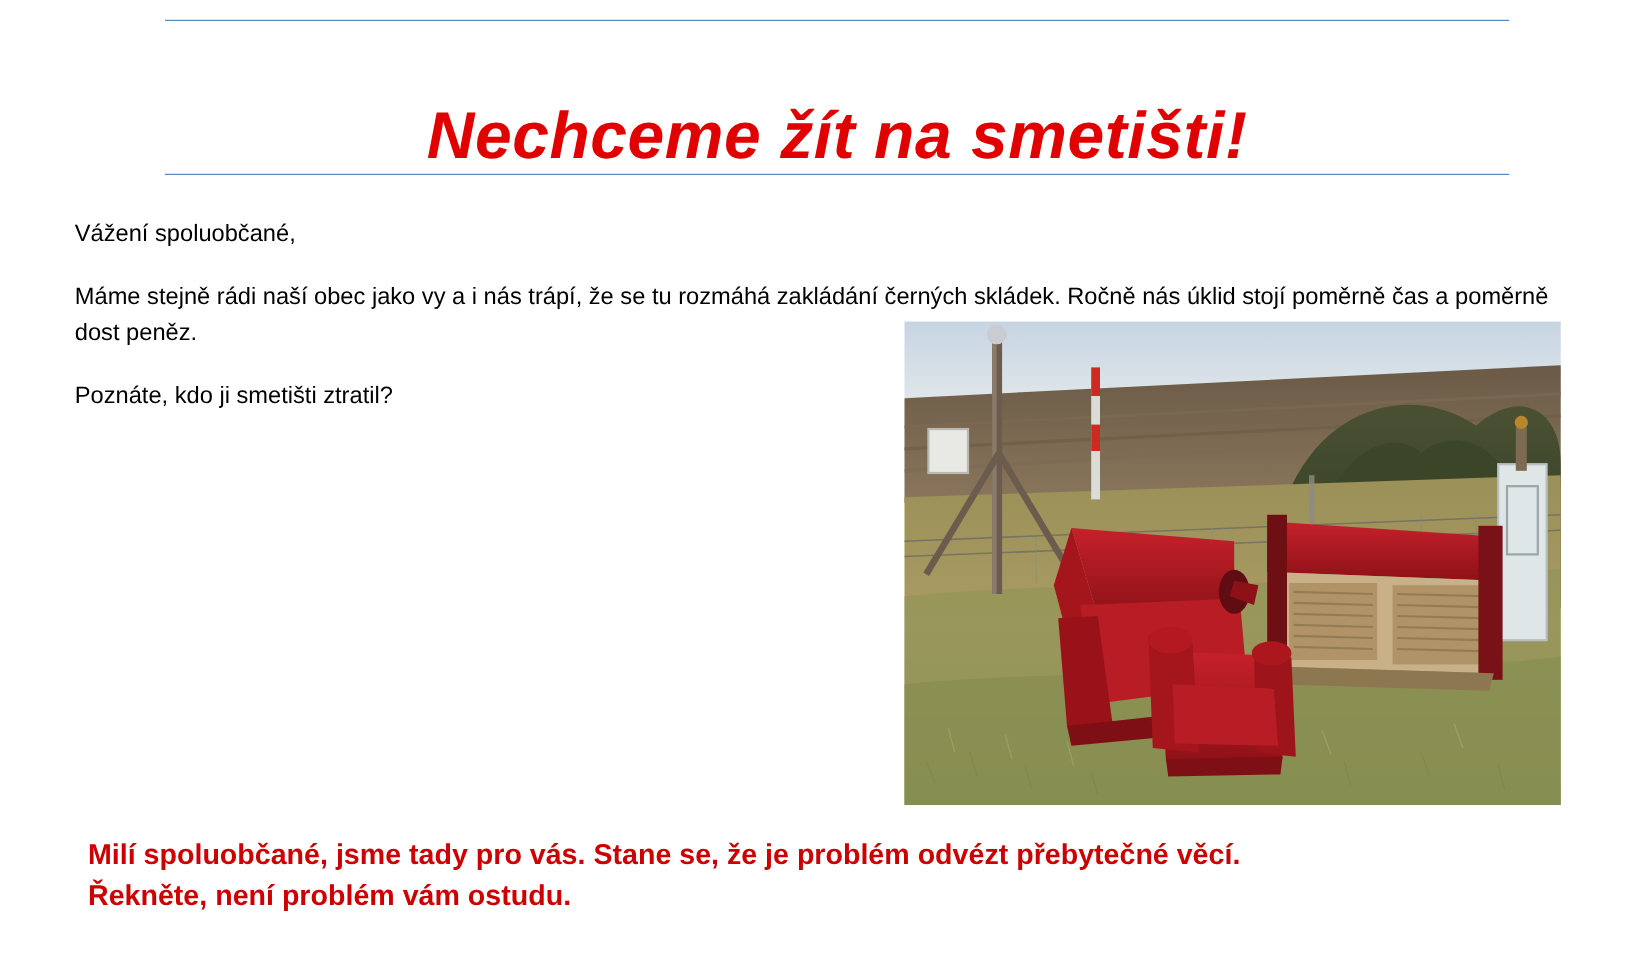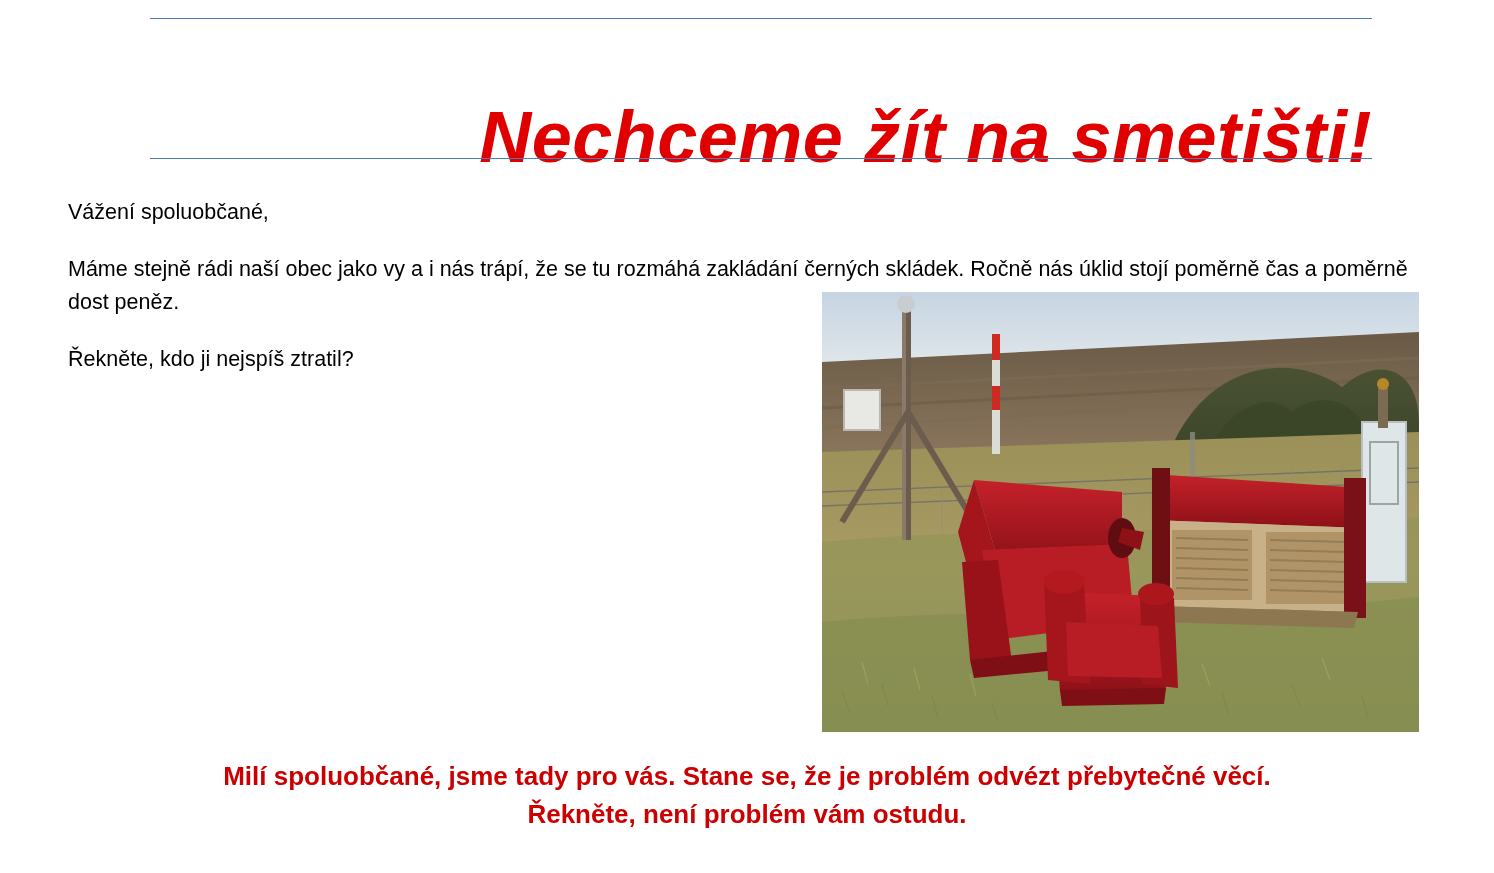--- a/index.html
+++ b/index.html
@@ -30,22 +30,22 @@
     border-top: 1px solid #4a7ebb;
   }
   .rule-top { top: 18px; }
   .rule-bottom { top: 158px; }
 
   .title {
     position: absolute;
     left: 150px;
     top: 52px;
     width: 1222px;
-    text-align: right;
-    font-size: 72px;
+    text-align: center;
+    font-size: 60px;
     font-weight: bold;
     font-style: italic;
     color: #e00000;
     letter-spacing: 0.5px;
     line-height: 1.05;
     white-space: nowrap;
   }
 
   
   .body-text {
@@ -78,21 +78,20 @@
     border: 0;
   }
   .photo svg { display: block; }
 
   
   .footer {
     position: absolute;
     left: 80px;
     top: 758px;
     width: 1334px;
-    text-align: center;
     font-size: 26px;
     font-weight: bold;
     color: #cc0000;
     line-height: 1.45;
   }
   .footer .line { display: block; white-space: nowrap; }
 </style>
 </head>
 <body>
 
@@ -100,21 +99,21 @@
 
   <div class="rule rule-top"></div>
 
   <h1 class="title">Nechceme žít na smetišti!</h1>
 
   <div class="rule rule-bottom"></div>
 
   <div class="body-text">
     <p>Vážení spoluobčané,</p>
     <p class="wrap">Máme stejně rádi naší obec jako vy a i nás trápí, že se tu rozmáhá zakládání černých skládek. Ročně nás úklid stojí poměrně čas a poměrně dost peněz.</p>
-    <p>Řekněte, kdo ji nejspíš ztratil?</p>
+    <p>Poznáte, kdo ji smetišti ztratil?</p>
   </div>
 
   <div class="photo">
     <svg width="597" height="440" viewBox="0 0 597 440" xmlns="http://www.w3.org/2000/svg" aria-hidden="true">
       <defs>
         <linearGradient id="sky" x1="0" y1="0" x2="0" y2="1">
           <stop offset="0%" stop-color="#c6d4e2"></stop>
           <stop offset="100%" stop-color="#dfe6ea"></stop>
         </linearGradient>
         <linearGradient id="field" x1="0" y1="0" x2="0" y2="1">

